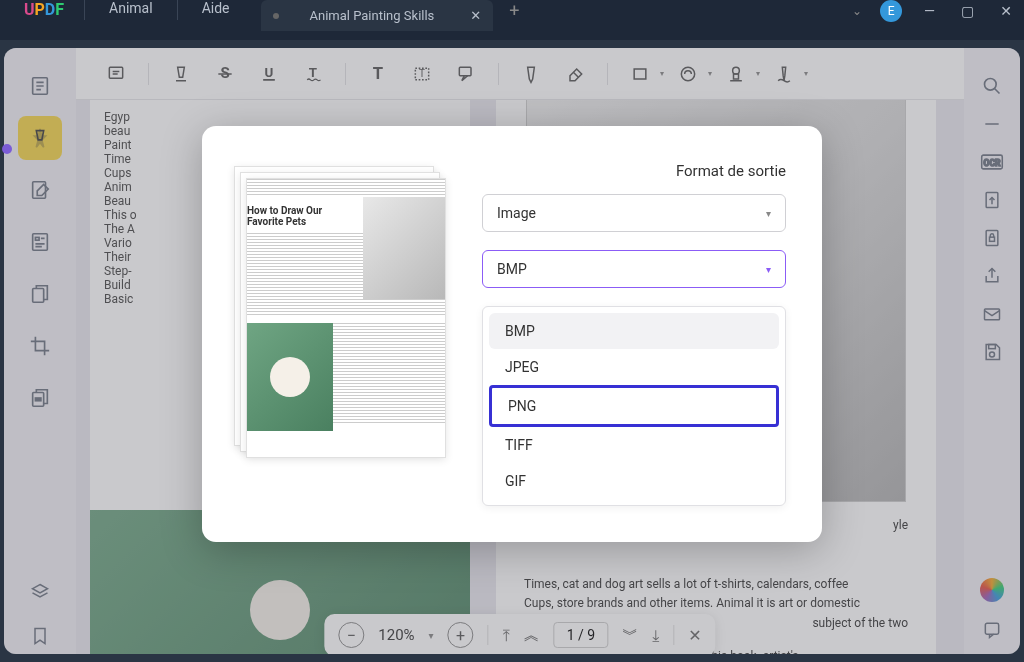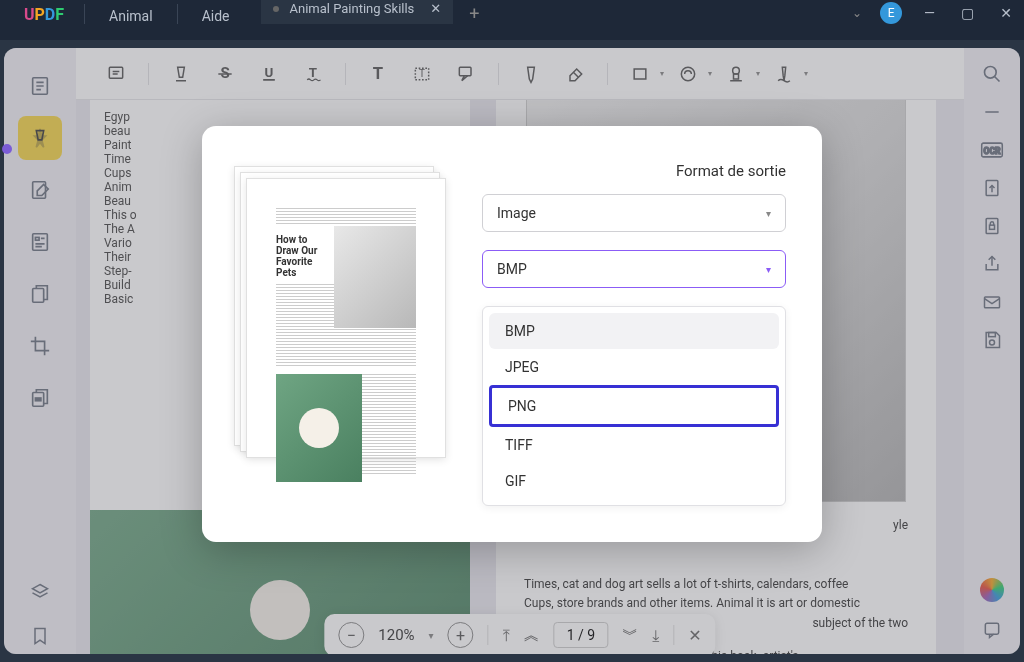--- a/index.html
+++ b/index.html
@@ -1,27 +1,27 @@
 <!DOCTYPE html>
 <html><head>
 <meta charset="utf-8">
 <style>
 * { margin: 0; padding: 0; box-sizing: border-box; font-family: -apple-system, BlinkMacSystemFont, "Segoe UI", Roboto, sans-serif; }
 body { width: 1024px; height: 662px; background: #1e2838; overflow: hidden; position: relative; }
 
 
-.titlebar { height: 40px; background: #1e2838; display: flex; align-items: flex-end; padding: 16px 8px; color: #b8c0cc; }
+.titlebar { height: 40px; background: #1e2838; display: flex; align-items: flex-start; padding: 0 8px; color: #b8c0cc; }
 .logo { font-weight: bold; font-size: 16px; padding: 0 16px; }
 .logo .u { color: #d94a8c; }
 .logo .p { color: #f5a623; }
 .logo .d { color: #3498db; }
 .logo .f { color: #2ecc71; }
 .tb-divider { width: 1px; height: 20px; background: #3a4556; margin: 0 4px; }
 .menu-item { padding: 0 20px; font-size: 14px; cursor: pointer; }
-.tab { background: #2a3544; border-radius: 6px 6px 0 0; padding: 8px 12px; display: flex; align-items: center; margin-left: 12px; font-size: 13px; }
+.tab { background: #2a3544; border-radius: 6px 6px 0 0; padding: 8px 12px; display: flex; align-items: center; margin-left: 12px; font-size: 13px; gap: 20px; }
 .tab .dot { width: 6px; height: 6px; border-radius: 50%; background: #666; margin-right: 10px; }
 .tab-close { margin-left: 16px; cursor: pointer; }
 .new-tab { margin-left: 16px; font-size: 18px; cursor: pointer; color: #888; }
 .titlebar-right { margin-left: auto; display: flex; align-items: center; gap: 18px; }
 .tb-caret { color: #888; font-size: 12px; }
 .avatar { width: 22px; height: 22px; border-radius: 50%; background: #3498db; color: white; display: flex; align-items: center; justify-content: center; font-size: 12px; }
 .win-btn { color: #b8c0cc; font-size: 14px; cursor: pointer; padding: 0 4px; }
 
 
 .main { position: absolute; top: 40px; left: 0; right: 0; bottom: 0; background: #2a3544; display: flex; }
@@ -29,21 +29,21 @@
 
 
 .left-sidebar { width: 72px; display: flex; flex-direction: column; align-items: center; padding-top: 16px; gap: 8px; }
 .ls-item { width: 44px; height: 44px; display: flex; align-items: center; justify-content: center; border-radius: 8px; cursor: pointer; color: #6b7280; }
 .ls-item.yellow { background: #f5d547; color: #3a3a3a; }
 .ls-spacer { flex: 1; }
 .ls-small { width: 44px; height: 36px; display: flex; align-items: center; justify-content: center; cursor: pointer; color: #6b7280; }
 .left-dot { position: absolute; left: 2px; top: 144px; width: 10px; height: 10px; border-radius: 50%; background: #7b5cd6; z-index: 5; }
 
 
-.right-sidebar { width: 56px; display: flex; flex-direction: column; align-items: center; padding-top: 16px; gap: 18px; }
+.right-sidebar { width: 56px; display: flex; flex-direction: column; align-items: center; padding-top: 28px; gap: 18px; }
 .rs-item { color: #6b7280; cursor: pointer; }
 .rs-spacer { flex: 1; }
 .rs-color { width: 24px; height: 24px; border-radius: 50%; background: conic-gradient(from 0deg, #f5a623, #2ecc71, #3498db, #9b59b6, #e74c3c, #f5a623); }
 
 
 .toolbar { height: 52px; background: #fff; display: flex; align-items: center; padding: 0 20px; gap: 4px; border-bottom: 1px solid #e5e5e8; }
 .tb-item { width: 40px; height: 36px; display: flex; align-items: center; justify-content: center; color: #555; cursor: pointer; border-radius: 4px; }
 .tb-sep { width: 1px; height: 22px; background: #e0e0e4; margin: 0 8px; }
 .tb-caret2 { font-size: 8px; color: #888; margin-left: -4px; }
 
@@ -57,21 +57,21 @@
 .green-photo::after { content: ''; position: absolute; top: 50%; left: 50%; transform: translate(-50%,-50%); width: 60px; height: 60px; background: #f5f0e8; border-radius: 50%; }
 
 
 .modal-overlay { position: absolute; inset: 0; background: rgba(100,100,110,0.35); display: flex; align-items: flex-start; justify-content: center; padding-top: 78px; }
 .modal { width: 620px; background: #fff; border-radius: 14px; padding: 36px 36px 36px 28px; display: flex; gap: 32px; box-shadow: 0 8px 40px rgba(0,0,0,0.25); }
 .modal-preview { width: 220px; position: relative; }
 .thumb-stack { position: relative; width: 220px; height: 300px; }
 .thumb { position: absolute; background: #fff; border: 1px solid #e0e0e0; box-shadow: 0 2px 8px rgba(0,0,0,0.1); }
 .thumb.t1 { width: 200px; height: 280px; left: 4px; top: 4px; }
 .thumb.t2 { width: 200px; height: 280px; left: 10px; top: 10px; }
-.thumb.t3 { width: 200px; height: 280px; left: 16px; top: 16px; padding: 29px; }
+.thumb.t3 { width: 200px; height: 280px; left: 16px; top: 16px; padding: 0; }
 .thumb-title { font-size: 10px; font-weight: bold; color: #333; margin: 8px 0 6px; }
 .thumb-text { font-size: 6px; color: #888; line-height: 1.4; }
 .thumb-dog { width: 82px; height: 102px; background: linear-gradient(135deg,#e8e8e8,#b8b8b8); float: right; margin: 0 0 6px 6px; }
 .thumb-green { width: 86px; height: 108px; background: linear-gradient(135deg,#6fa583,#4a8060); float: left; margin: 6px 8px 0 0; position: relative; }
 .thumb-green::after { content:''; position:absolute; top:50%; left:50%; transform:translate(-50%,-50%); width:40px; height:40px; background:#f5f0e8; border-radius:50%; }
 
 .modal-controls { flex: 1; }
 .ctrl-label { font-size: 15px; color: #333; margin-bottom: 14px; text-align: right; }
 .select-box { border: 1px solid #d0d0d4; border-radius: 6px; padding: 10px 14px; font-size: 14px; color: #333; display: flex; justify-content: space-between; align-items: center; cursor: pointer; margin-bottom: 18px; }
 .select-box.active { border: 1px solid #8b5cf6; }

